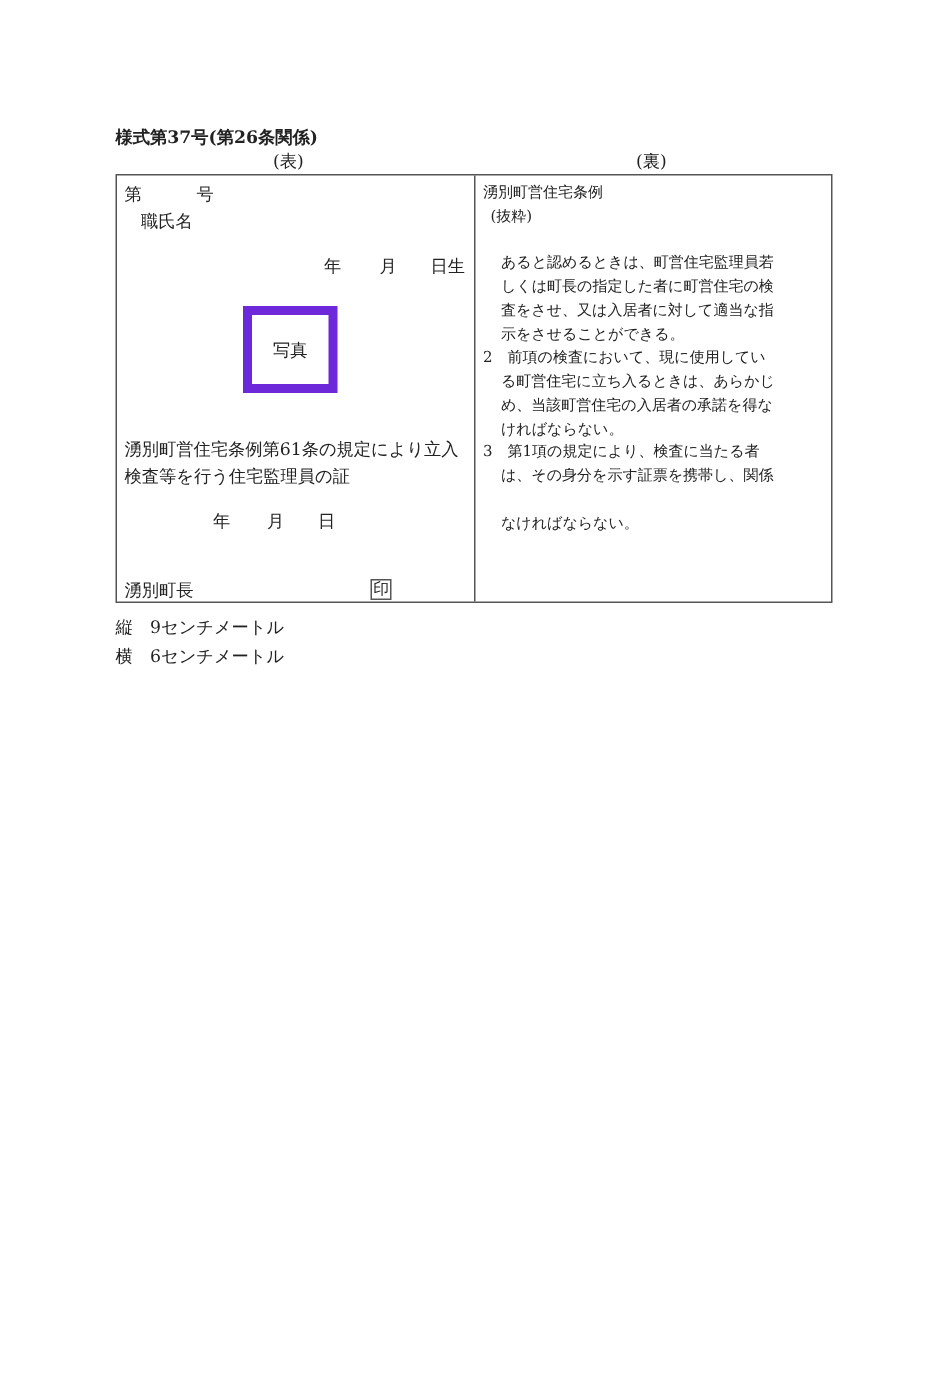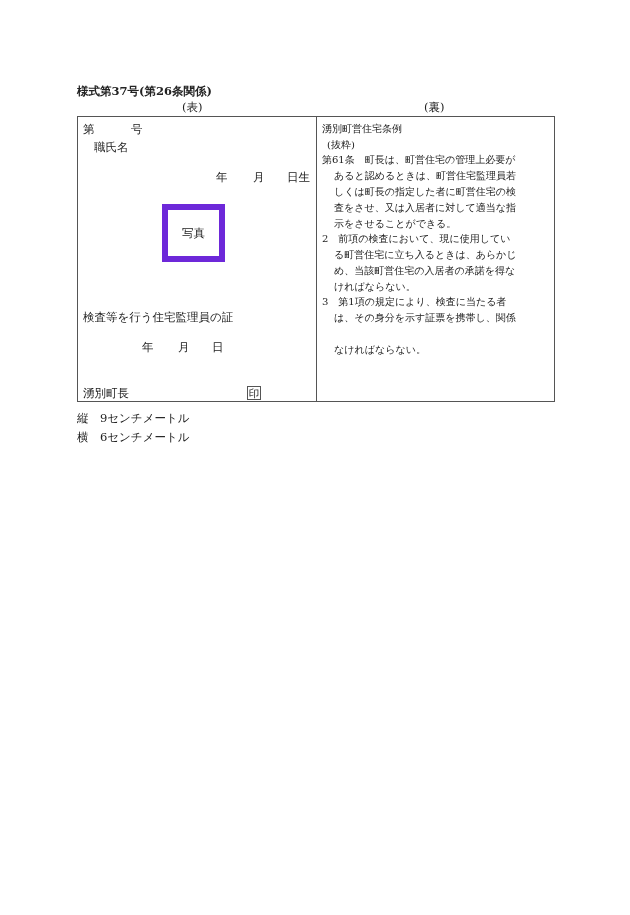--- a/index.html
+++ b/index.html
@@ -63,32 +63,32 @@
   <div id="front">
     <div class="abs f-no1">第</div>
     <div class="abs f-no2">号</div>
     <div class="abs f-title">職氏名</div>
     <div class="abs f-birth-y">年</div>
     <div class="abs f-birth-m">月</div>
     <div class="abs f-birth-d">日生</div>
     <div id="photo-box">
       <span>写真</span>
     </div>
+    <div class="abs f-cert1">湧別町営住宅条例第61条の規定により立入</div>
     <div class="abs f-cert2">検査等を行う住宅監理員の証</div>
     <div class="abs f-date-y">年</div>
     <div class="abs f-date-m">月</div>
     <div class="abs f-date-d">日</div>
     <div class="abs f-issuer">湧別町長</div>
     <div id="seal">印</div>
   </div>
   <div id="divider"></div>
   <div id="back">
     <div class="b-line" style="left:5px;top:7px;">湧別町営住宅条例</div>
     <div class="b-line" style="left:10px;top:23px;text-align:right;">(抜粋)</div>
-    <div class="b-line" style="left:5px;top:38px;">第61条　町長は、町営住宅の管理上必要が</div>
     <div class="b-line" style="left:17px;top:54px;">あると認めるときは、町営住宅監理員若</div>
     <div class="b-line" style="left:17px;top:70px;">しくは町長の指定した者に町営住宅の検</div>
     <div class="b-line" style="left:17px;top:86px;">査をさせ、又は入居者に対して適当な指</div>
     <div class="b-line" style="left:17px;top:102px;text-align:right;">示をさせることができる。</div>
     <div class="b-line" style="left:5px;top:117px;">2　前項の検査において、現に使用してい</div>
     <div class="b-line" style="left:17px;top:133px;">る町営住宅に立ち入るときは、あらかじ</div>
     <div class="b-line" style="left:17px;top:149px;">め、当該町営住宅の入居者の承諾を得な</div>
     <div class="b-line" style="left:17px;top:165px;">ければならない。</div>
     <div class="b-line" style="left:5px;top:180px;">3　第1項の規定により、検査に当たる者</div>
     <div class="b-line" style="left:17px;top:196px;">は、その身分を示す証票を携帯し、関係</div>

